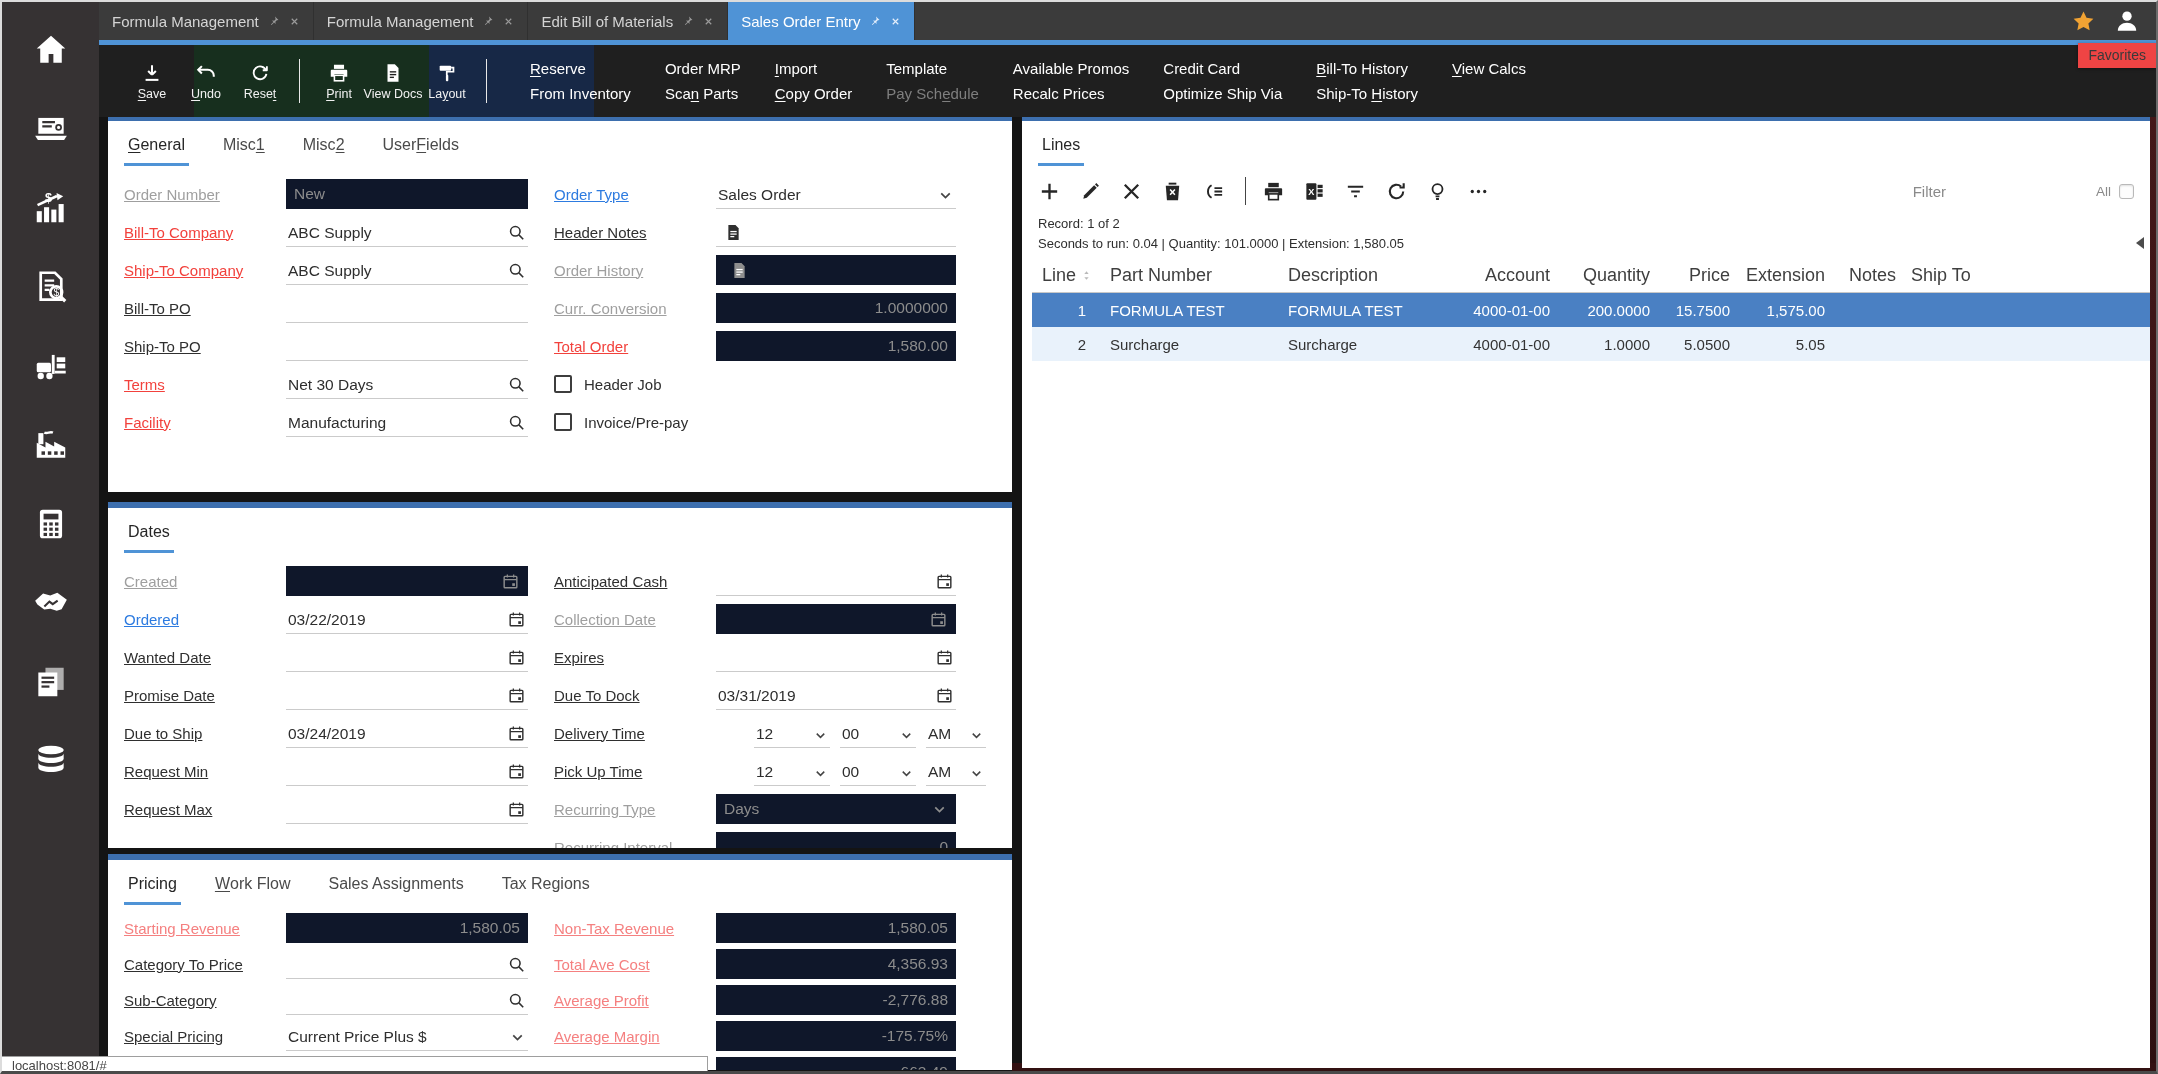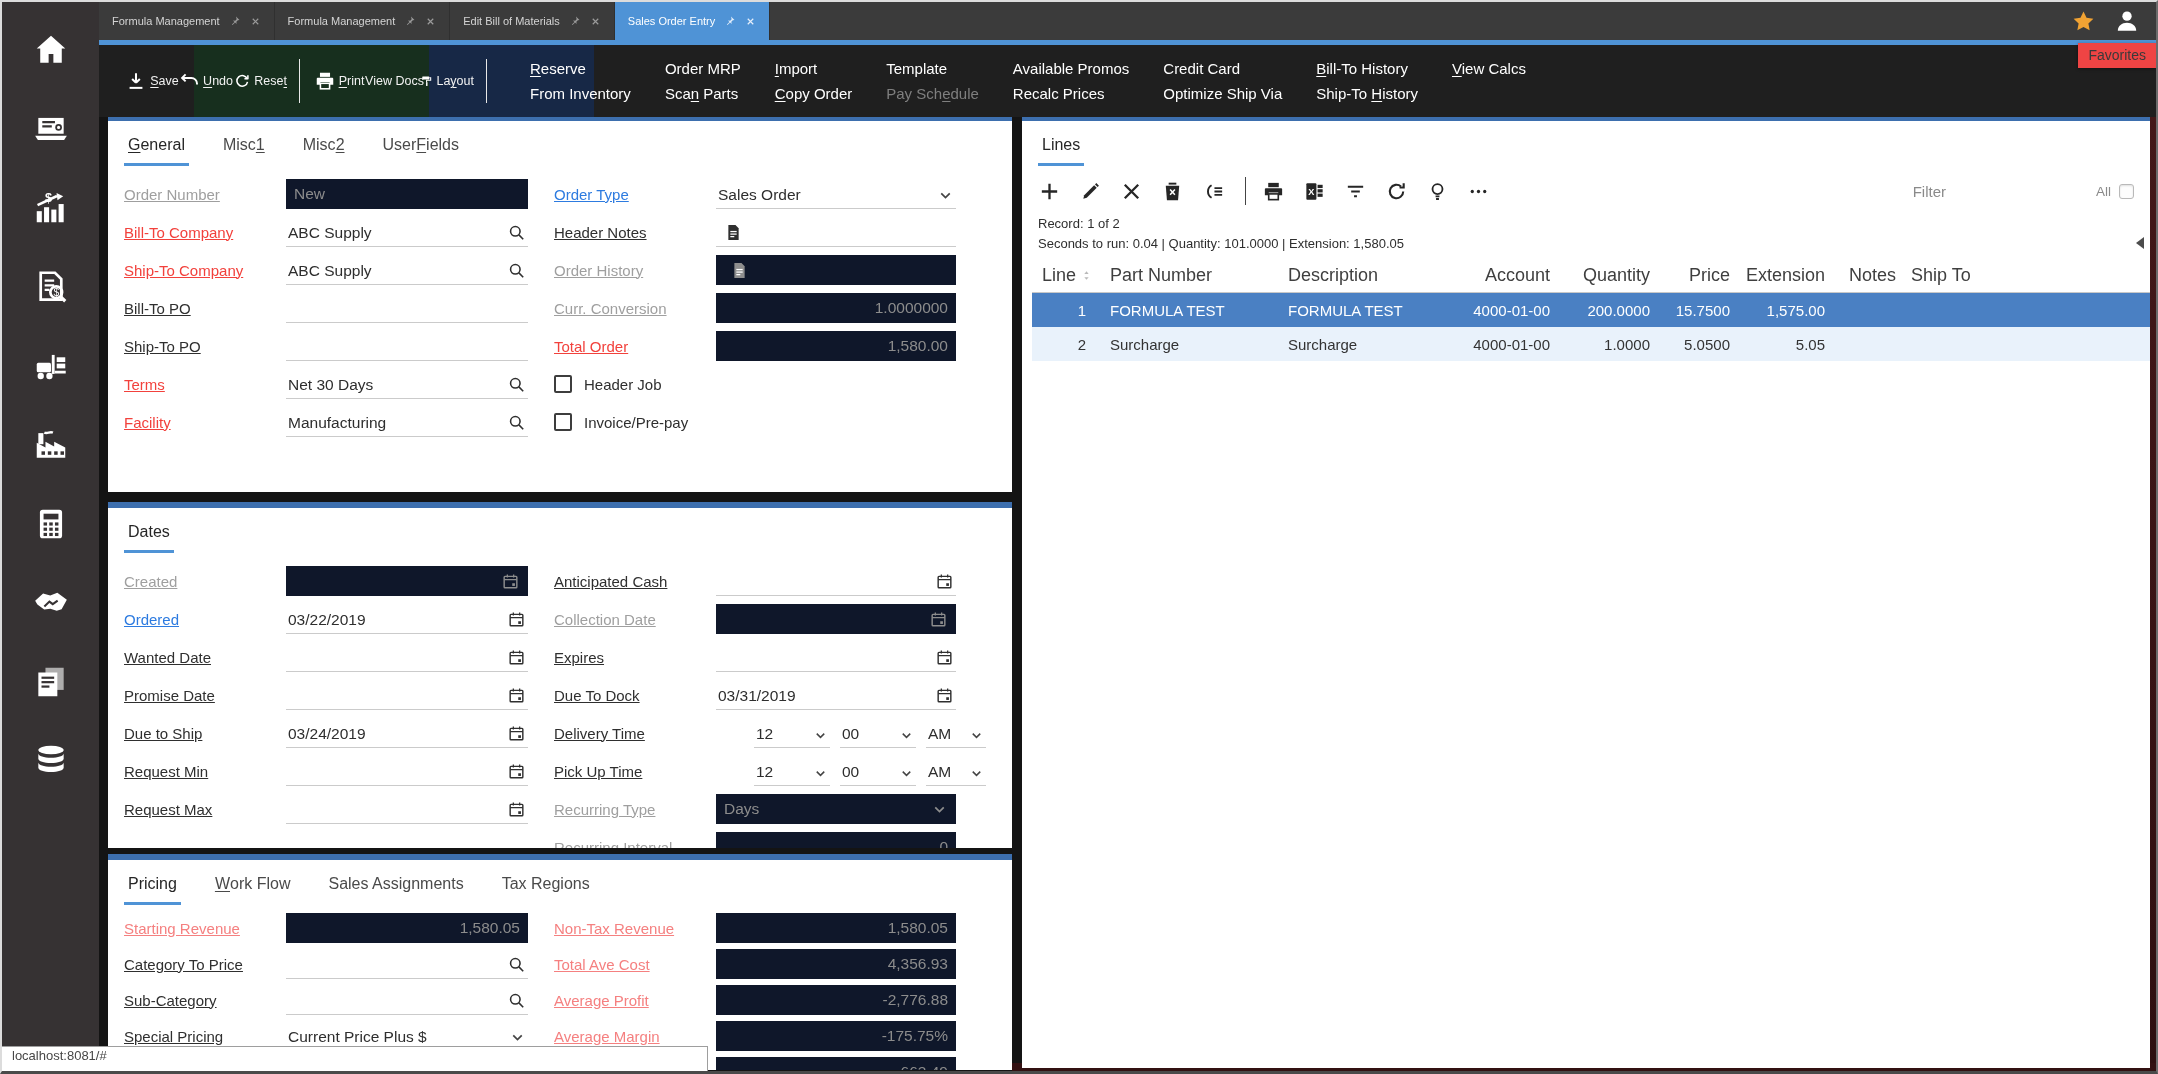--- a/index.html
+++ b/index.html
@@ -11,40 +11,40 @@
   .bg-right{position:absolute;right:0;top:0;width:8px;height:100%;background:linear-gradient(180deg,#46191a,#2e0f10);z-index:1;}
   .bg-bottom{position:absolute;left:1010px;right:0;bottom:0;height:8px;background:#331112;z-index:1;}
   
   .sidebar{position:absolute;left:0;top:0;bottom:0;width:97px;background:#363233;z-index:4;padding-top:8px;}
   .side-item{height:79px;display:flex;align-items:center;justify-content:center;cursor:pointer;}
   .side-ic{width:38px;height:38px;color:#fff;}
   .side-ic svg{width:100%;height:100%;display:block;}
   
   .topbar{position:absolute;left:97px;right:0;top:0;height:38px;background:#3b3b3b;display:flex;z-index:3;}
   .tabs{display:flex;height:100%;}
-  .btab{display:flex;align-items:center;gap:9px;padding:0 13px;font-size:11px;color:#d4d4d4;border-right:1px solid #303030;white-space:nowrap;cursor:pointer;}
+  .btab{display:flex;align-items:center;gap:9px;padding:0 13px;font-size:15px;color:#d4d4d4;border-right:1px solid #303030;white-space:nowrap;cursor:pointer;}
   .btab.active{background:#4f93d6;color:#fff;}
   .ticon{width:12px;height:12px;color:#9b9b9b;display:inline-flex;}
   .ticon.close{width:11px;height:11px;}
   .btab.active .ticon{color:#e4eefb;}
   .ticon svg{width:100%;height:100%;}
   .top-icons{margin-left:auto;display:flex;align-items:center;gap:18px;padding-right:16px;}
   .star-ic{width:25px;height:25px;color:#f0a233;display:inline-flex;}
   .user-ic{width:26px;height:26px;color:#fff;display:inline-flex;}
   .star-ic svg,.user-ic svg{width:100%;height:100%;}
   .blue-strip{position:absolute;left:97px;right:0;top:38px;height:5px;background:#4f93d6;z-index:3;}
   .favorites-tooltip{position:absolute;top:41px;right:0;background:#ef4444;color:#3a3a3a;font-size:14px;
     padding:4px 10px 5px;z-index:7;box-shadow:0 1px 3px rgba(0,0,0,.45);}
   
   .toolbar{position:absolute;left:97px;right:0;top:43px;height:72px;background:#1f1f1f;display:flex;
     align-items:stretch;padding-left:26px;z-index:3;overflow:hidden;}
   .tint{position:absolute;top:0;bottom:0;z-index:0;}
   .tint-green{left:95px;width:235px;background:#16321f;opacity:.85;}
   .tint-navy{left:330px;width:165px;background:#16294a;opacity:.9;}
-  .tbtn{width:54px;display:flex;flex-direction:row;align-items:center;justify-content:center;gap:3px;color:#fff;position:relative;z-index:1;cursor:pointer;}
+  .tbtn{width:54px;display:flex;flex-direction:column;align-items:center;justify-content:center;gap:3px;color:#fff;position:relative;z-index:1;cursor:pointer;}
   .tb-ic{width:22px;height:22px;display:inline-flex;}
   .tb-ic svg{width:100%;height:100%;}
   .tbtn-lb{font-size:12.5px;color:#f2f2f2;white-space:nowrap;}
   .tsep{width:1px;background:#e8e8e8;margin:14px 12px;position:relative;z-index:1;}
   .tgroups{display:grid;grid-auto-flow:column;margin-left:14px;align-content:center;position:relative;z-index:1;}
   .tcol{display:grid;grid-template-rows:25px 25px;align-items:center;padding:0 17px;}
   .ttext{color:#fff;font-size:15px;white-space:nowrap;cursor:pointer;}
   .ttext.disabled{color:#7f7f7f;cursor:default;}
   u{text-underline-offset:2px;}
   
@@ -104,21 +104,21 @@
   .g-row{display:flex;height:34px;color:#333;cursor:pointer;}
   .g-row.alt{background:#e9f2fb;}
   .g-row.sel{background:#4a80c3;color:#fff;}
   .g-cell{display:flex;align-items:center;font-size:15px;white-space:nowrap;overflow:hidden;}
   .al{padding-left:10px;justify-content:flex-start;text-align:left;}
   .ar{padding-right:14px;justify-content:flex-end;text-align:right;}
   .g-hfill{flex:1;}
   .sorticon{width:13px;height:13px;margin-left:4px;color:#8a8a8a;display:inline-flex;}
   .sorticon svg{width:100%;height:100%;}
   
-  .statusbar{position:absolute;left:0;bottom:0;width:706px;height:25px;background:#fff;color:#474747;
+  .statusbar{position:absolute;left:0;bottom:0;width:706px;height:15px;background:#fff;color:#474747;
     font-size:13px;line-height:18px;padding-left:10px;border-top:1px solid #9e9e9e;border-right:1px solid #9e9e9e;z-index:6;}
 </style>
 </head>
 <body>
 
 <div class="screen">
   <div class="bg-right"></div>
   <div class="bg-bottom"></div>
 
   <aside class="sidebar" id="sidebar">

